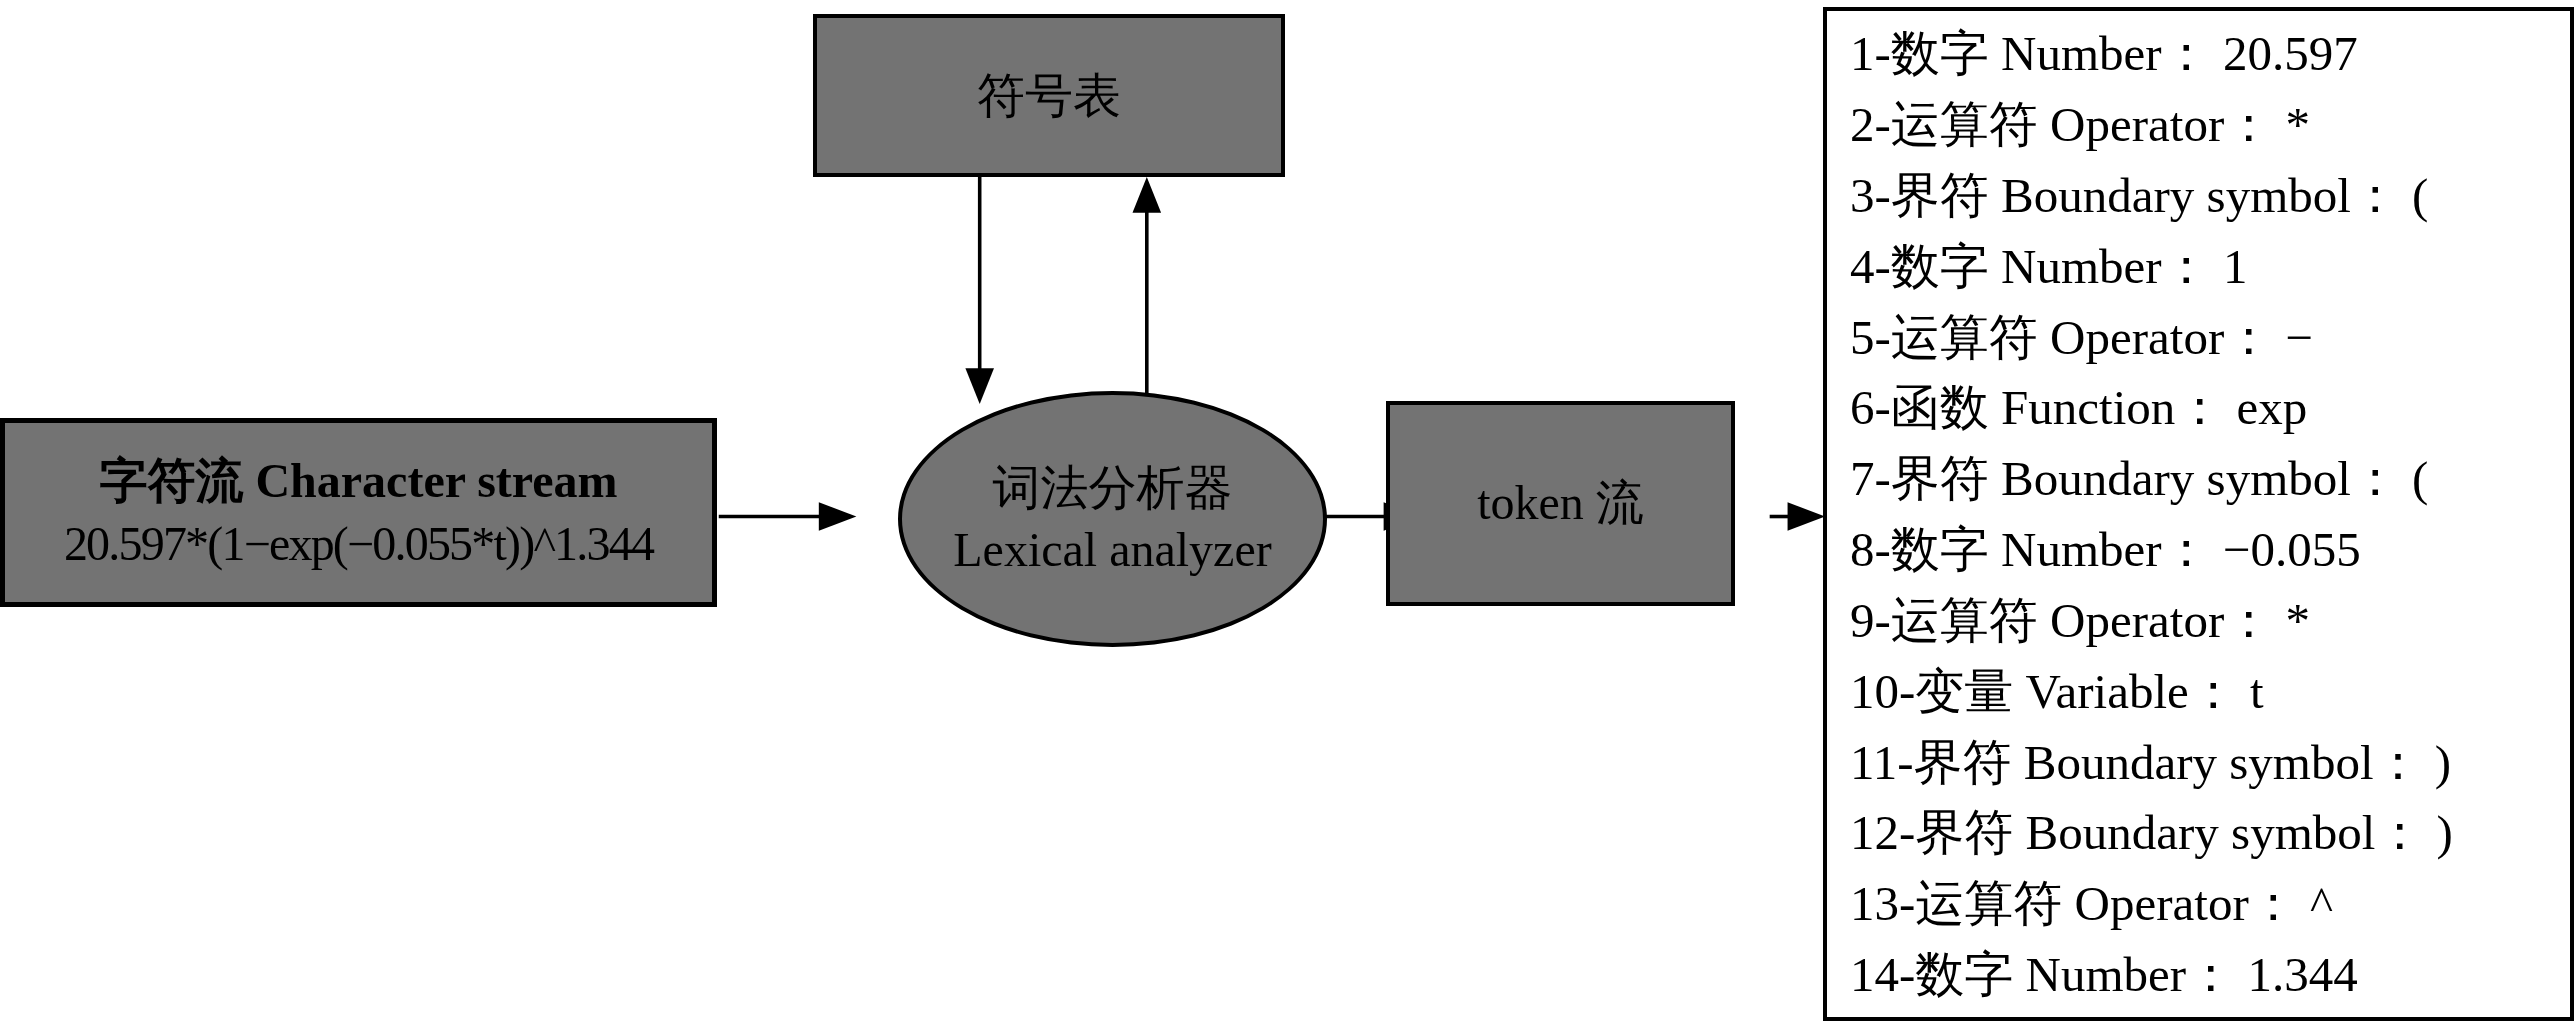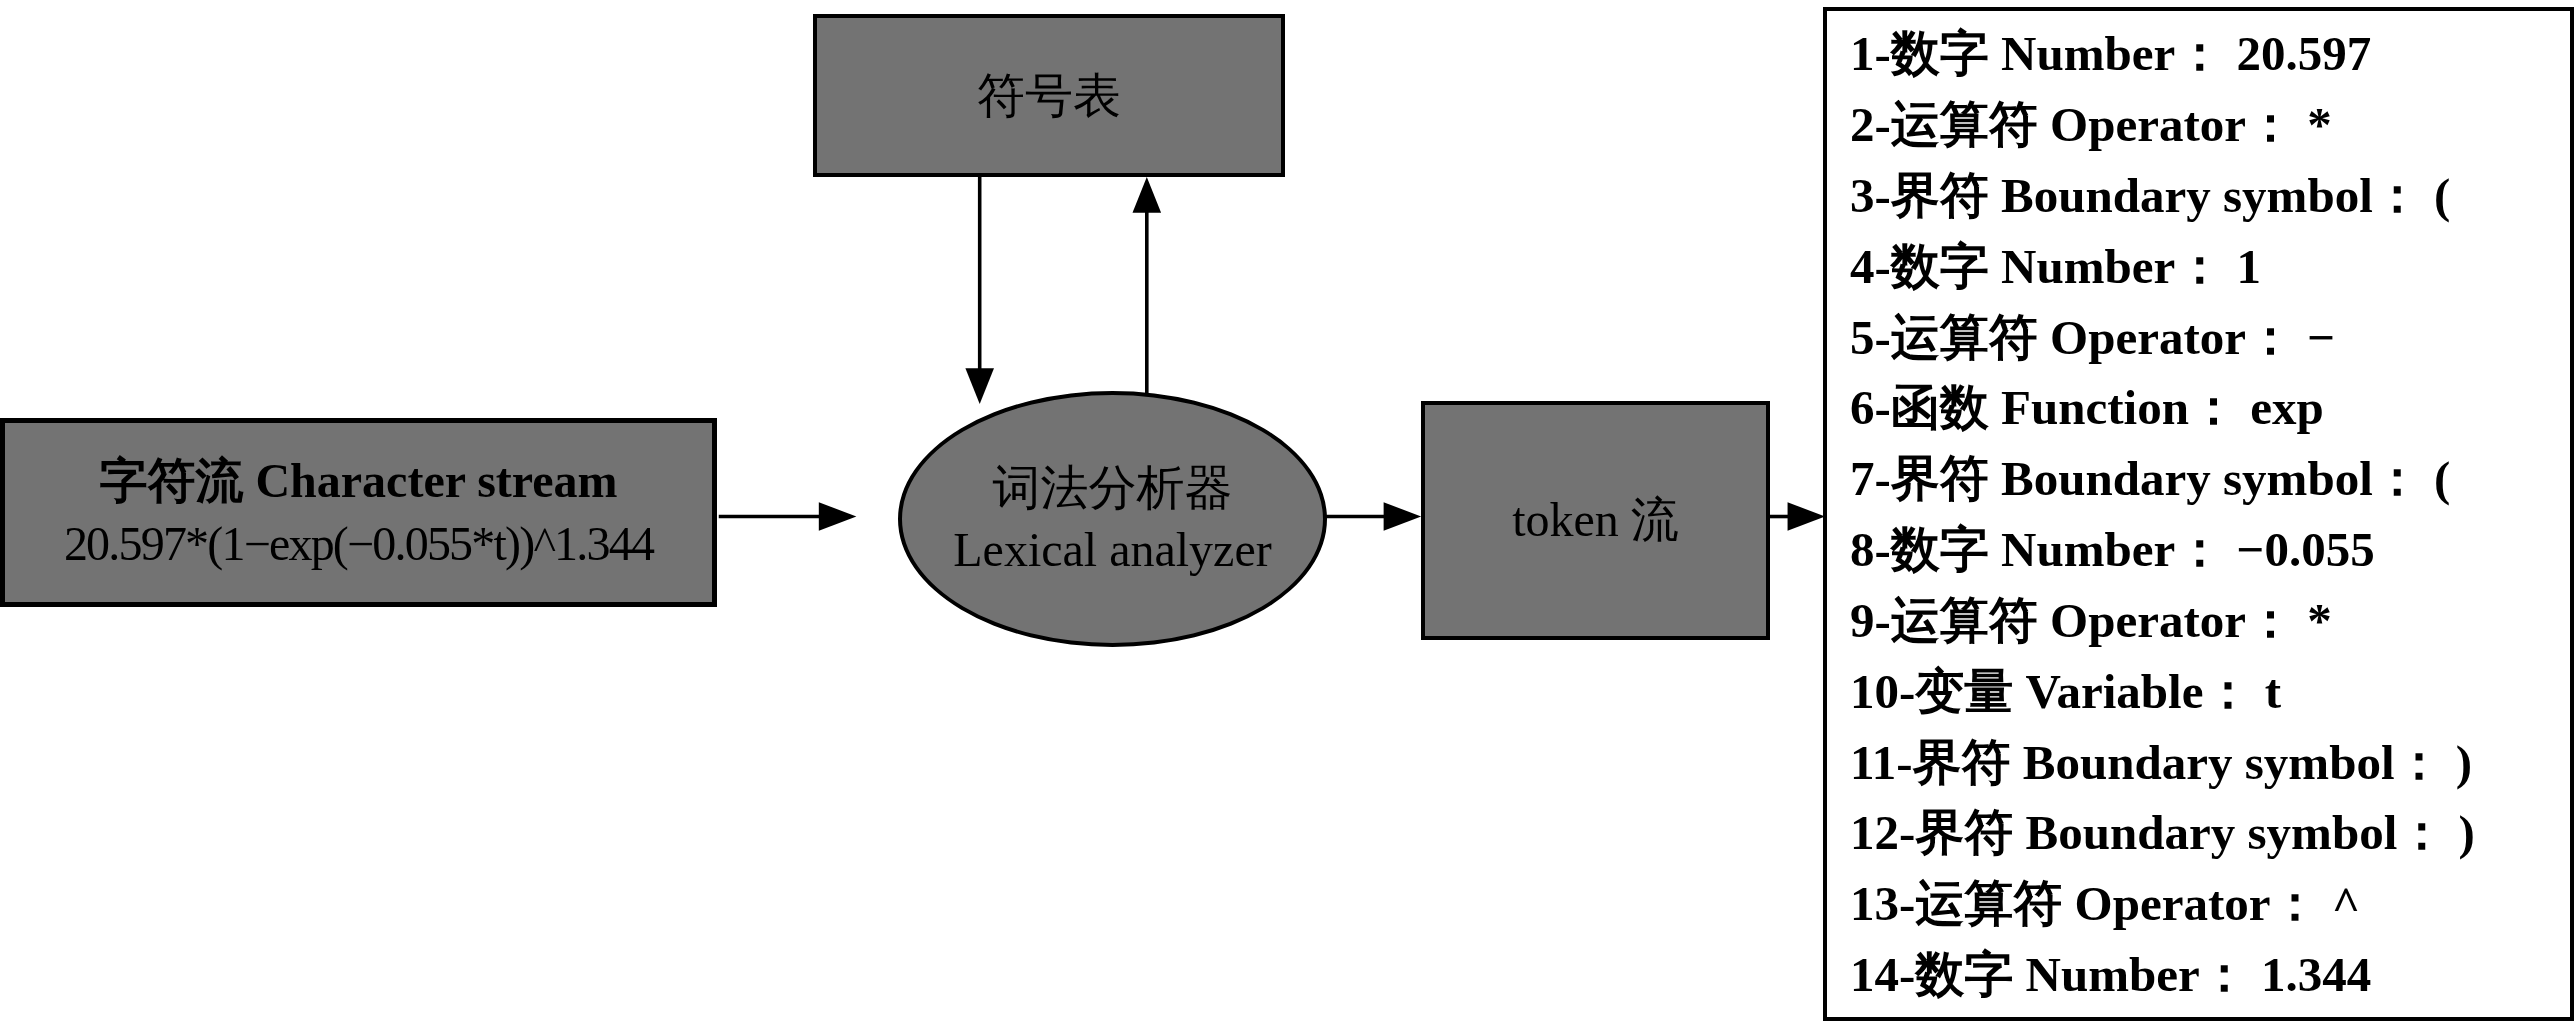--- a/index.html
+++ b/index.html
@@ -37,42 +37,41 @@
   }
   .symbol-table .line { font-size: 48px; }
 
   .lexer {
     left: 898px; top: 391px; width: 429px; height: 256px;
     border-radius: 50%;
   }
   .lexer .line { font-size: 48px; }
 
   .token-flow {
-    left: 1421px; top: 401px; width: 349px; height: 239px;
+    left: 1386px; top: 401px; width: 349px; height: 205px;
   }
   .token-flow .line { font-size: 48px; }
 
   .token-panel {
     position: absolute;
     left: 1823px; top: 7.2px; width: 751px; height: 1014px;
     border: 4.5px solid #000000;
     background: #ffffff;
   }
   .token-panel .panel-inner {
     display: flex;
     flex-direction: column;
     justify-content: space-around;
     height: 100%;
     padding: 7.2px 9px 7.2px 23px;
   }
   .token-panel .token-line {
     font-size: 49px;
     white-space: nowrap;
     line-height: 1;
-    font-weight: bold;
   }
 
   .connector-layer {
     position: absolute;
     left: 0; top: 0; width: 2576px; height: 1025px;
     pointer-events: none;
   }
   .connector-layer line { stroke: #000000; stroke-width: 4px; }
   .connector-layer polygon { fill: #000000; stroke: none; }
 </style>

